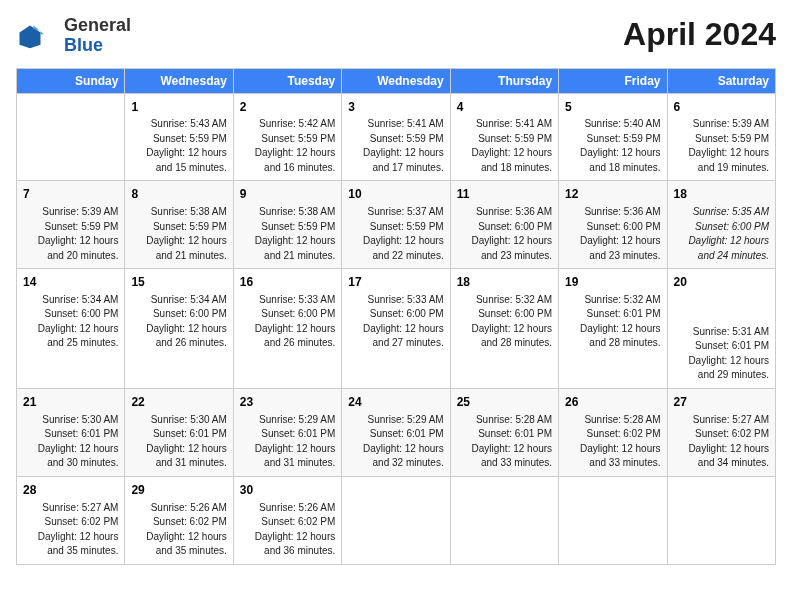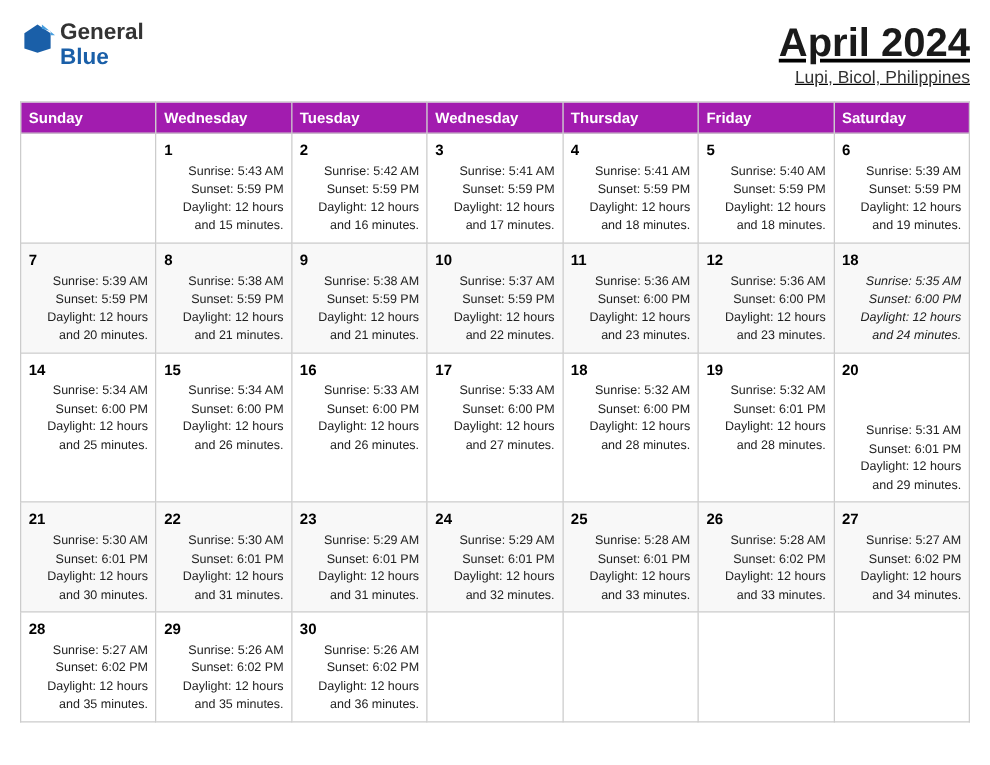--- a/index.html
+++ b/index.html
@@ -11,56 +11,55 @@
       padding: 16px;
     }
     .header {
       display: flex;
       justify-content: space-between;
       align-items: flex-start;
       margin-bottom: 12px;
     }
     .logo {
       display: flex;
-      gap: 4px;
+      align-items: center;
+      gap: 20px;
     }
     .logo-text {
       font-size: 18px;
       font-weight: bold;
       line-height: 1.1;
     }
     .logo-general { color: #333; }
     .logo-blue { color: #1a5fa8; }
     .logo-icon {
       width: 28px;
       height: 28px;
     }
     .title-block {
-      text-align: right;
-      text-decoration: underline;
     }
     .title-month {
       font-size: 32px;
       font-weight: bold;
       color: #1a1a1a;
     }
     .title-location {
       font-size: 14px;
       color: #333;
     }
     table {
       width: 100%;
       border-collapse: collapse;
       font-size: 10.5px;
     }
     thead tr th {
-      background: #a21caf;
+      background: #3b82f6;
       color: #fff;
       padding: 5px 6px;
-      text-align: left;
+      text-align: right;
       font-size: 12px;
       font-weight: bold;
       border: 1px solid #ccc;
     }
     tbody tr td {
       border: 1px solid #ccc;
       padding: 5px 6px;
       vertical-align: top;
       min-height: 70px;
       line-height: 1.4;
@@ -96,21 +95,20 @@
       <polygon points="16,4 28,12 28,26 16,30 4,26 4,12" fill="#1a5fa8"></polygon>
       <polygon points="20,4 32,14 28,14 28,10 20,8" fill="#4aa0e0"></polygon>
     </svg>
     <div class="logo-text">
       <div class="logo-general">General</div>
       <div class="logo-blue">Blue</div>
     </div>
   </div>
   <div class="title-block">
     <div class="title-month">April 2024</div>
-    <div class="title-location">Lupi, Bicol, Philippines</div>
   </div>
 </div>
 
 <table>
   <thead>
     <tr>
     <th>Sunday</th>
         <th>Wednesday</th>
         <th>Tuesday</th>
         <th>Wednesday</th>

